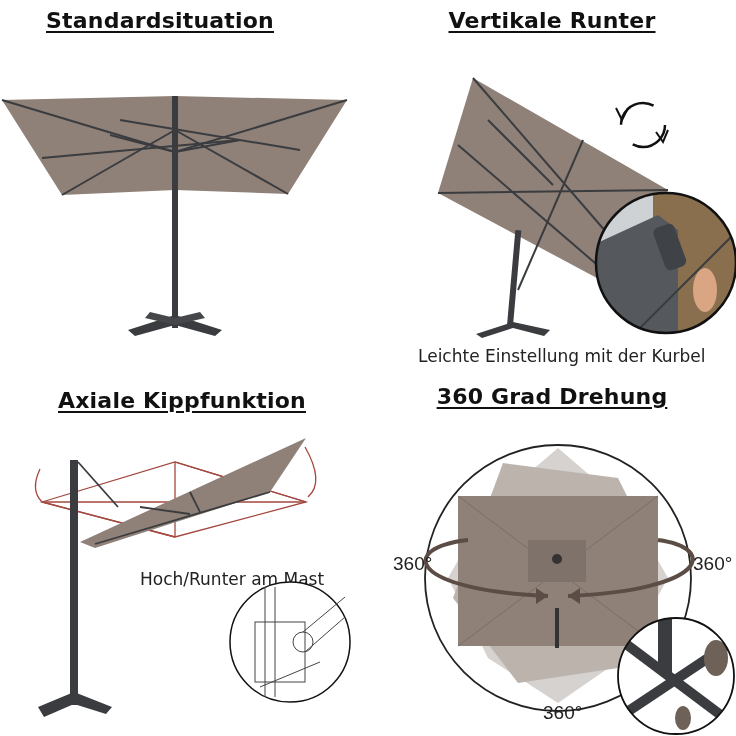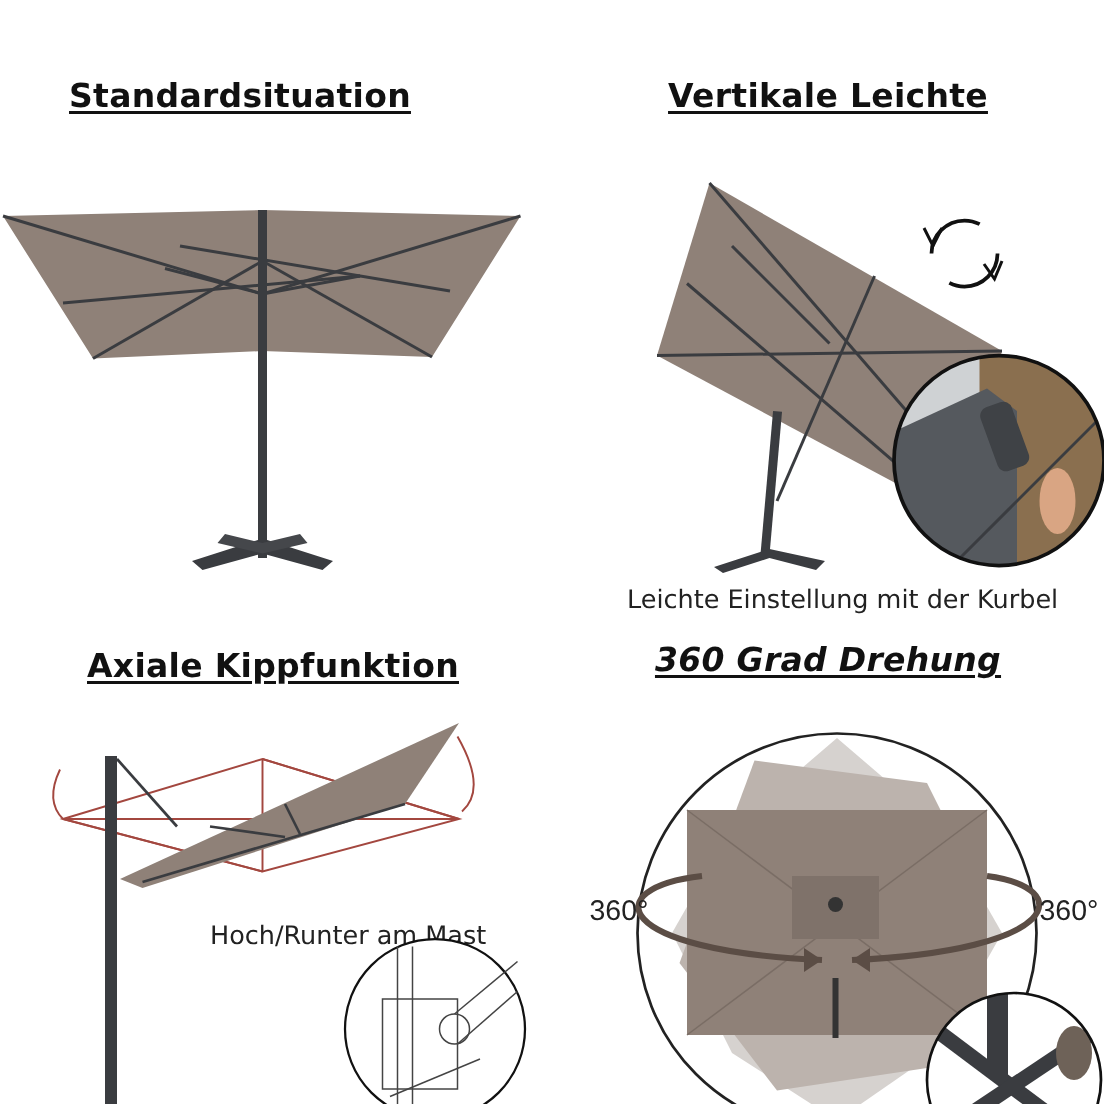--- a/index.html
+++ b/index.html
@@ -1,26 +1,26 @@
 <!DOCTYPE html>
 <html><head>
 <meta charset="utf-8">
 <style>
   html, body { margin:0; padding:0; background:#ffffff; }
   body { width:736px; height:736px; position:relative; overflow:hidden; font-family:"DejaVu Sans", sans-serif; }
-  .quad { position:absolute; width:368px; height:368px;margin-top:44px; }
+  .quad { position:absolute; width:368px; height:368px; }
   .q1 { left:0; top:0; }
   .q2 { left:368px; top:0; }
   .q3 { left:0; top:372px;padding-left:22px; }
   .q4 { left:368px; top:368px; }
   .title { position:absolute; left:0; width:100%; text-align:center; font-family:"DejaVu Sans", sans-serif; font-weight:bold; font-size:22px; color:#111; text-decoration:underline; text-underline-offset:3px; text-decoration-thickness:2px; letter-spacing:0.2px; }
   .q1 .title { top:8px; left:-24px; }
   .q2 .title { top:8px; }
   .q3 .title { top:16px; left:-13px; }
-  .q4 .title { top:16px;font-style:italic; }
+  .q4 .title { top:16px; }
   .caption { position:absolute; font-family:"DejaVu Sans", sans-serif; font-size:17px; color:#222; white-space:nowrap; }
   .deg { position:absolute; font-family:"Liberation Sans", sans-serif; font-size:19px; color:#222; }
   svg { position:absolute; left:0; top:0; }
 </style>
 </head>
 <body>
 
 <div class="quad q1">
   <div class="title">Standardsituation</div>
   <svg width="368" height="368">
@@ -35,21 +35,21 @@
       <line x1="110" y1="135" x2="175" y2="152"></line>
       <line x1="240" y1="140" x2="175" y2="152"></line>
     </g>
     <rect x="172" y="96" width="6" height="232" fill="#3a3c40"></rect>
     <polygon points="128,330 175,315 222,330 215,336 175,325 135,336" fill="#3a3c40"></polygon>
     <polygon points="150,312 175,318 200,312 205,318 175,325 145,318" fill="#45474b"></polygon>
   </svg>
 </div>
 
 <div class="quad q2">
-  <div class="title">Vertikale Leichte</div>
+  <div class="title">Vertikale Runter</div>
   <svg width="368" height="368">
     <polygon points="105,78 300,190 270,300 70,193" fill="#8f8178"></polygon>
     <g stroke="#3a3c40" stroke-width="2" fill="none">
       <line x1="105" y1="78" x2="245" y2="240"></line>
       <line x1="70" y1="193" x2="300" y2="190"></line>
       <line x1="90" y1="145" x2="270" y2="300"></line>
       <line x1="215" y1="140" x2="150" y2="290"></line>
       <line x1="120" y1="120" x2="185" y2="185"></line>
     </g>
     <rect x="143" y="230" width="6" height="95" fill="#3a3c40" transform="rotate(5 146 280)"></rect>

